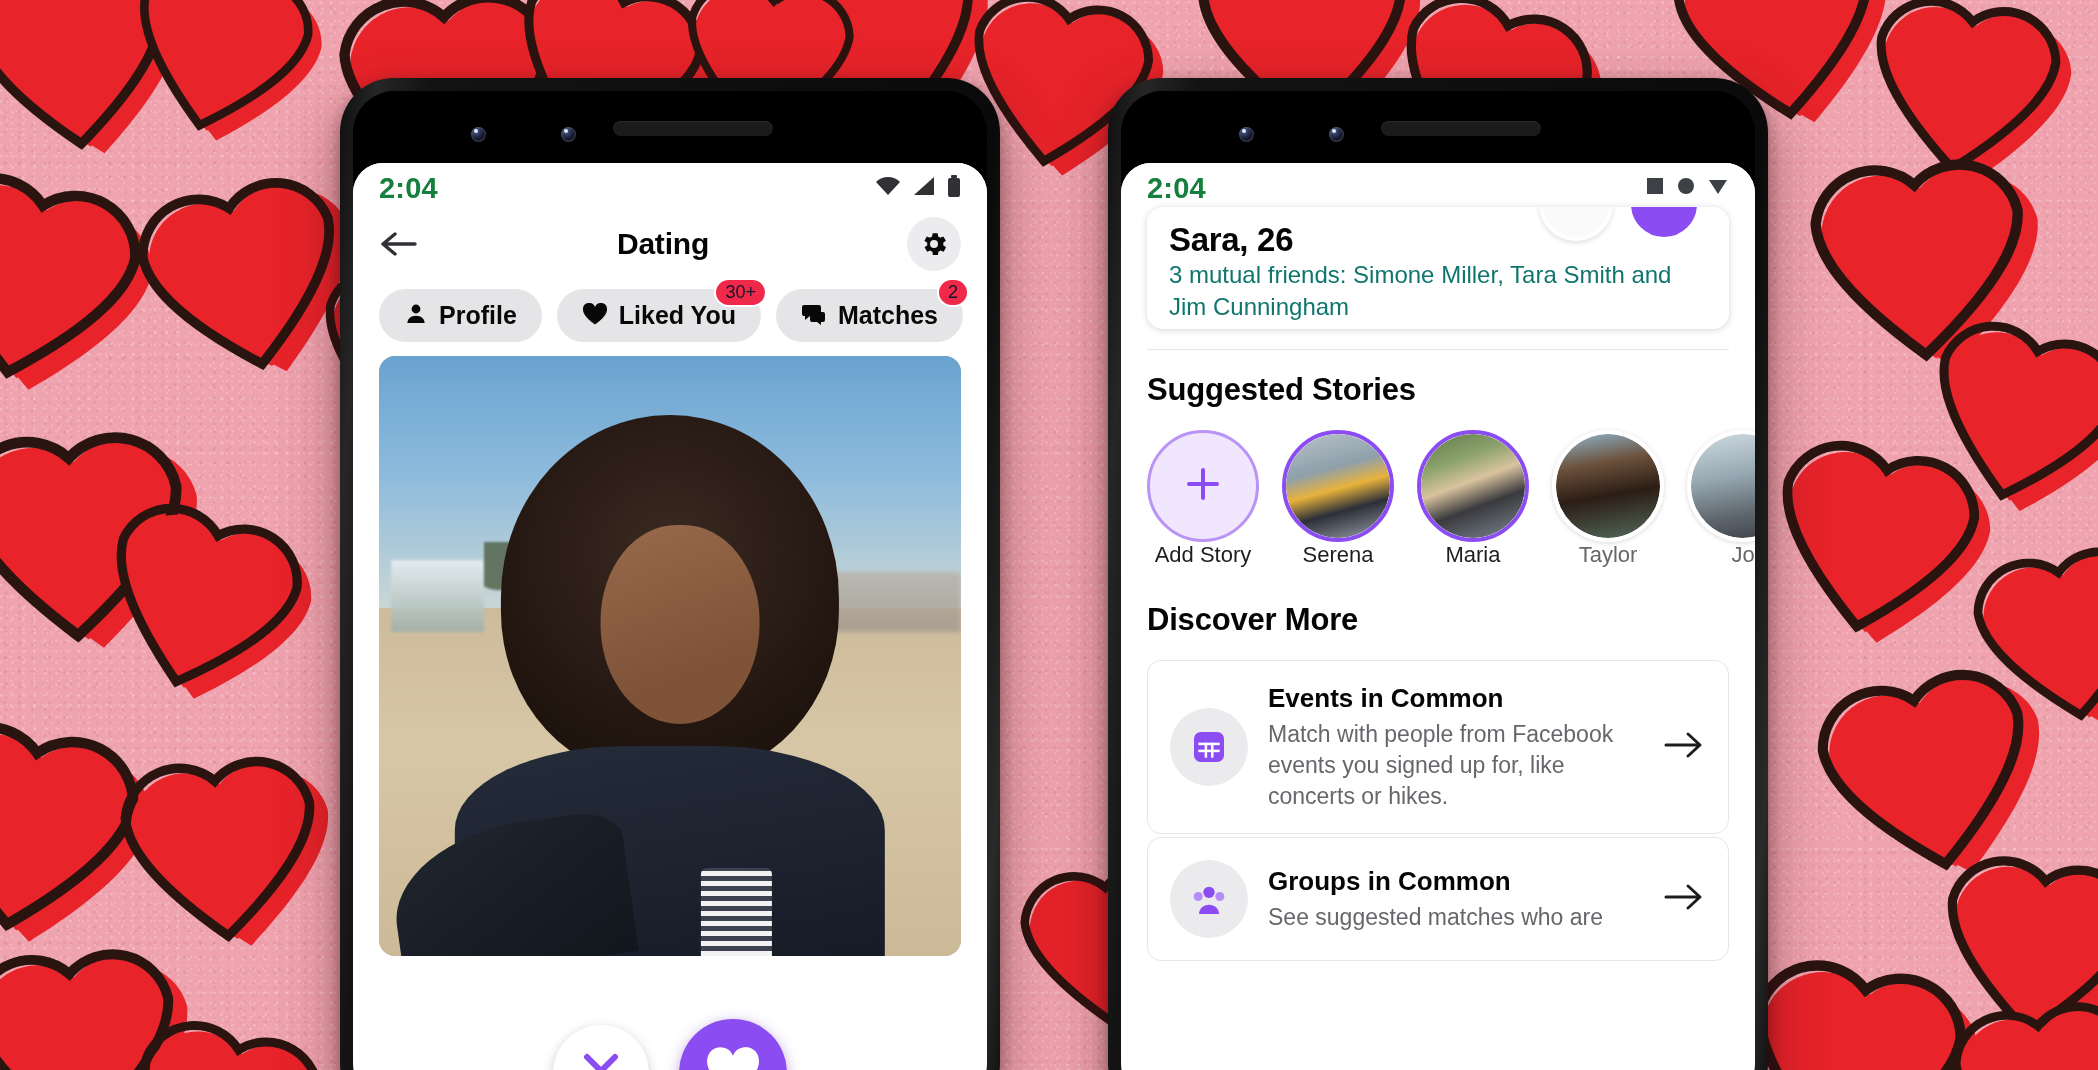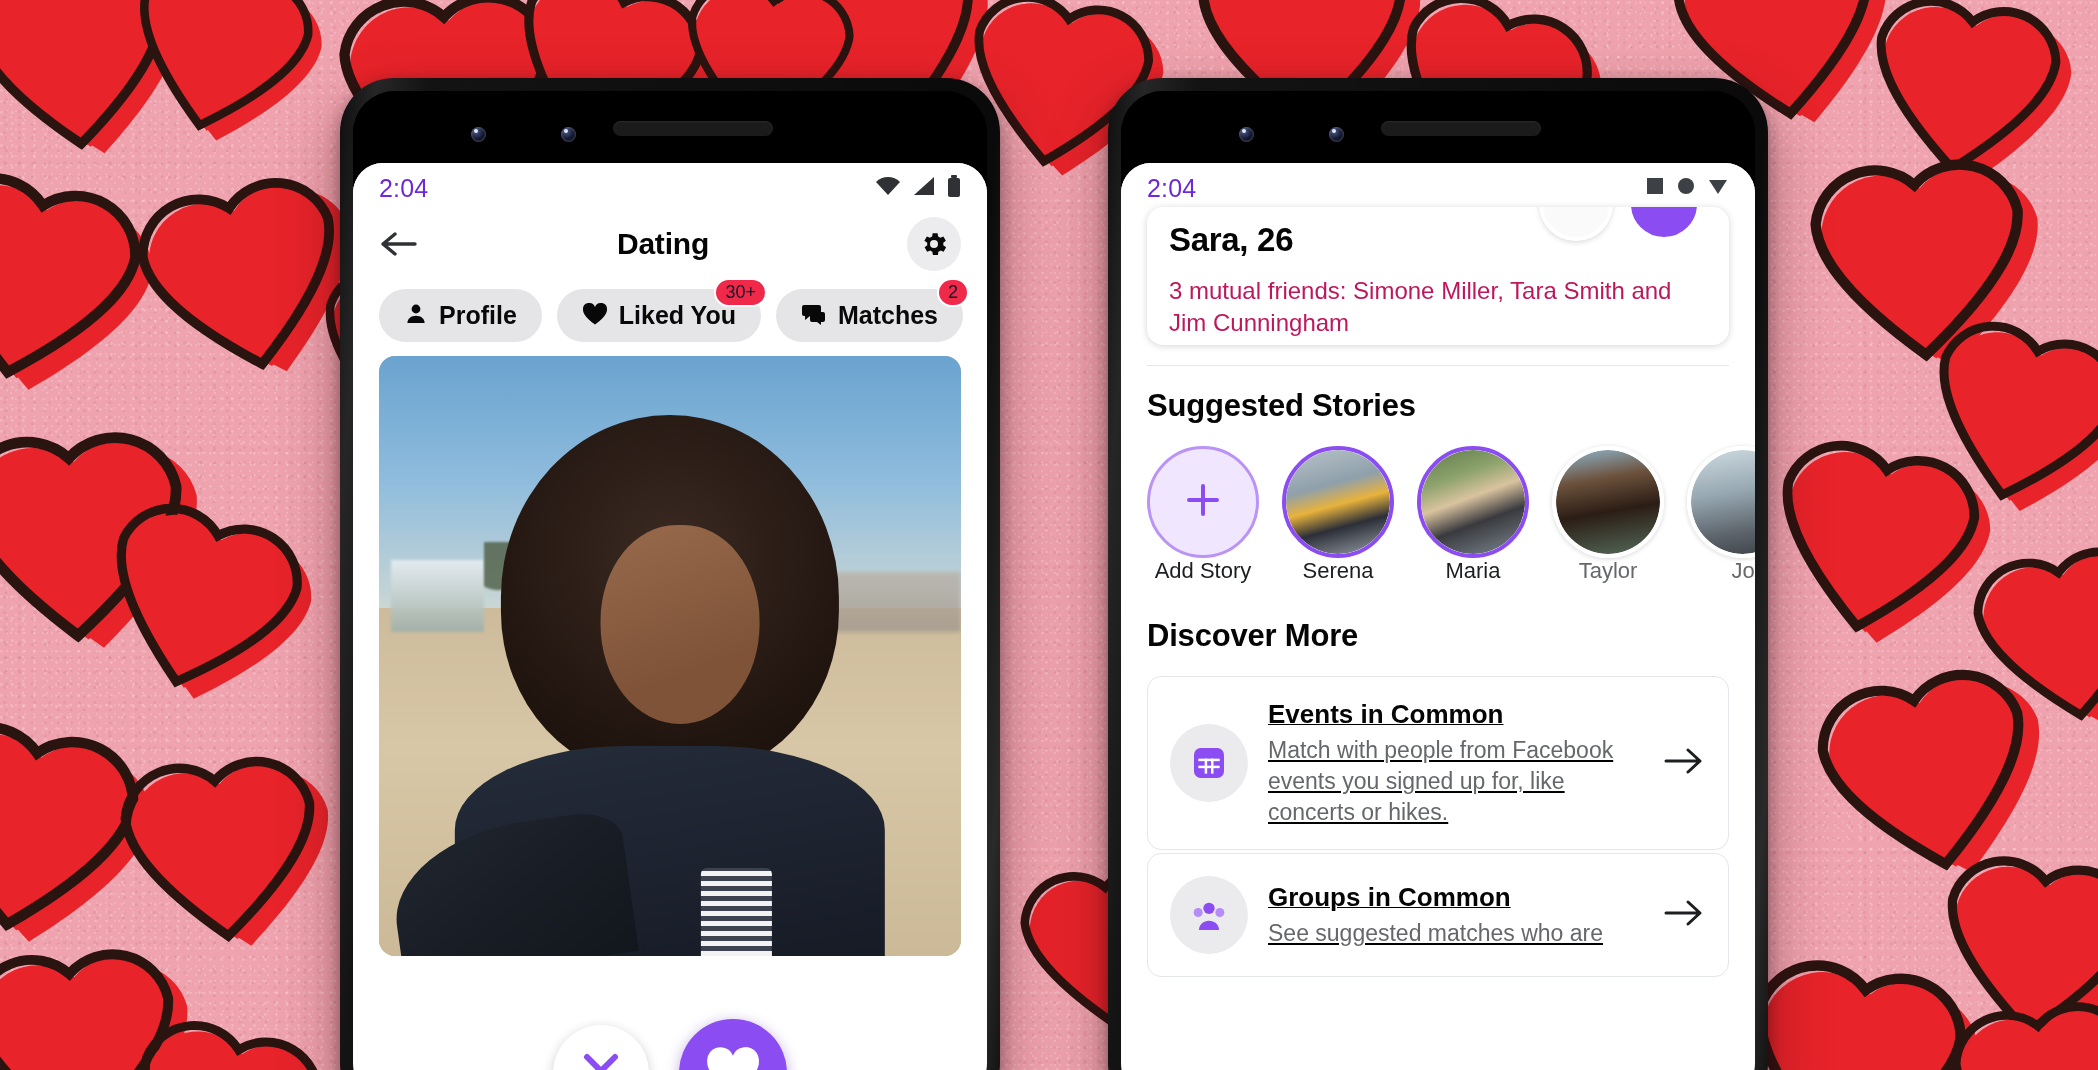--- a/index.html
+++ b/index.html
@@ -56,21 +56,21 @@
     overflow: hidden;
   }
 
   
   .statusbar {
     display: flex; align-items: center; justify-content: space-between;
     padding: 10px 26px 4px 26px;
     height: 44px;
     background: #fff;
   }
-  .status-time { font-size: 25px; font-weight: normal; color: #6d28d9; letter-spacing: .2px; }
+  .status-time { font-size: 29px; font-weight: bold; color: #15803d; letter-spacing: .2px; }
   .status-icons { display: flex; align-items: center; gap: 11px; }
 
   
   .app-header {
     display: flex; align-items: center; justify-content: space-between;
     padding: 8px 26px 8px 26px; height: 74px; background: #fff;
   }
   .back-arrow { width: 40px; height: 40px; display:flex; align-items:center; justify-content:center; cursor:pointer; }
   .app-title { font-size: 30px; font-weight: bold; color: #050505; letter-spacing: -.2px; }
   .gear-btn {
@@ -149,21 +149,21 @@
     box-shadow: 0 1px 7px rgba(0,0,0,.17);
     padding: 14px 22px 7px 22px;
     position: relative;
     overflow: hidden;
   }
   .avatars { position: absolute; right: 28px; top: -40px; display: flex; gap: 14px; }
   .av { width: 74px; height: 74px; border-radius: 50%; border: 4px solid #fff; }
   .av.white { background: #fafafa; box-shadow: 0 2px 5px rgba(0,0,0,.13); }
   .av.purple { background: #8b4df2; }
   .p-name { font-size: 33px; font-weight: bold; color: #050505; letter-spacing: -.3px; }
-  .p-mutual { font-size: 24px; color: #be185d; line-height: 1.32; margin-top: 16px; max-width: 530px; }
+  .p-mutual { font-size: 24px; color: #0f766e; line-height: 1.32; margin-top: 0; max-width: 530px; }
 
   .divider { height: 1px; background: #e4e6eb; margin: 20px 26px 0 26px; }
   .section-title { font-size: 31px; font-weight: bold; color: #050505; padding: 22px 26px 0 26px; letter-spacing: -.2px; }
 
   .stories { display: flex; gap: 23px; padding: 22px 26px 0 26px; overflow: hidden; }
   .story { width: 112px; flex: 0 0 auto; text-align: center; cursor: pointer; }
   .story-ring {
     width: 112px; height: 112px; border-radius: 50%;
     display: flex; align-items: center; justify-content: center;
     overflow: hidden; position: relative;
@@ -181,21 +181,21 @@
     border-radius: 14px;
     padding: 22px 22px;
     display: flex; align-items: center; gap: 20px;
     background: #fff;
     cursor: pointer;
   }
   .disc-icon {
     width: 78px; height: 78px; border-radius: 50%;
     background: #ebebee; display: flex; align-items: center; justify-content: center; flex: 0 0 auto;
   }
-  .disc-text { flex: 1; min-width: 0; text-decoration: underline; }
+  .disc-text { flex: 1; min-width: 0; }
   .disc-title { font-size: 26px; font-weight: bold; color: #050505; }
   .disc-sub { font-size: 23px; color: #65676b; line-height: 1.33; margin-top: 5px; }
   .chev { flex: 0 0 auto; }
 </style>
 </head>
 <body>
 
 <div id="bg">
   <div id="bg-texture"></div>
   <div id="hearts">

